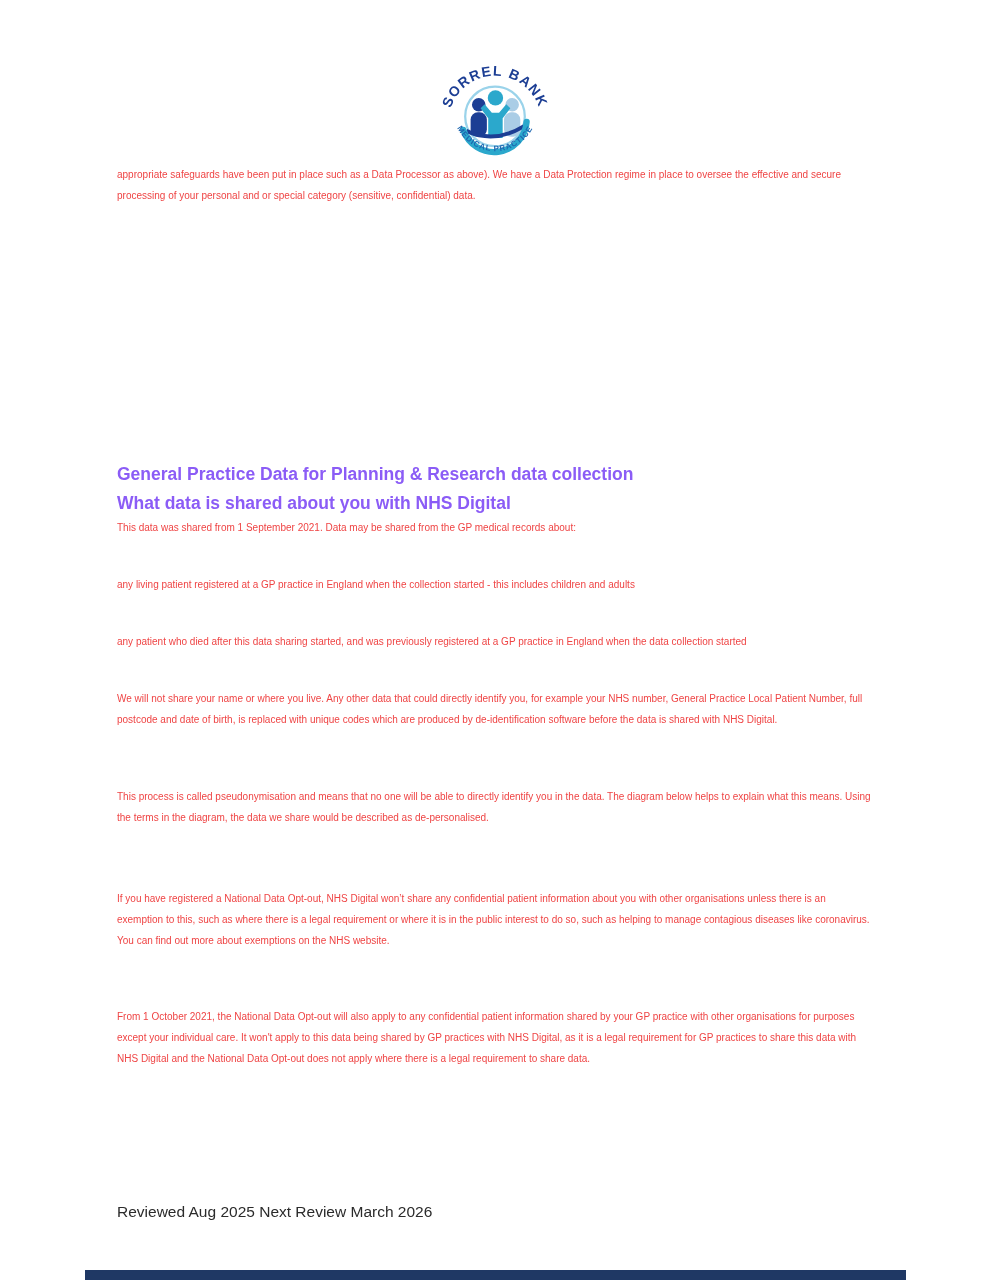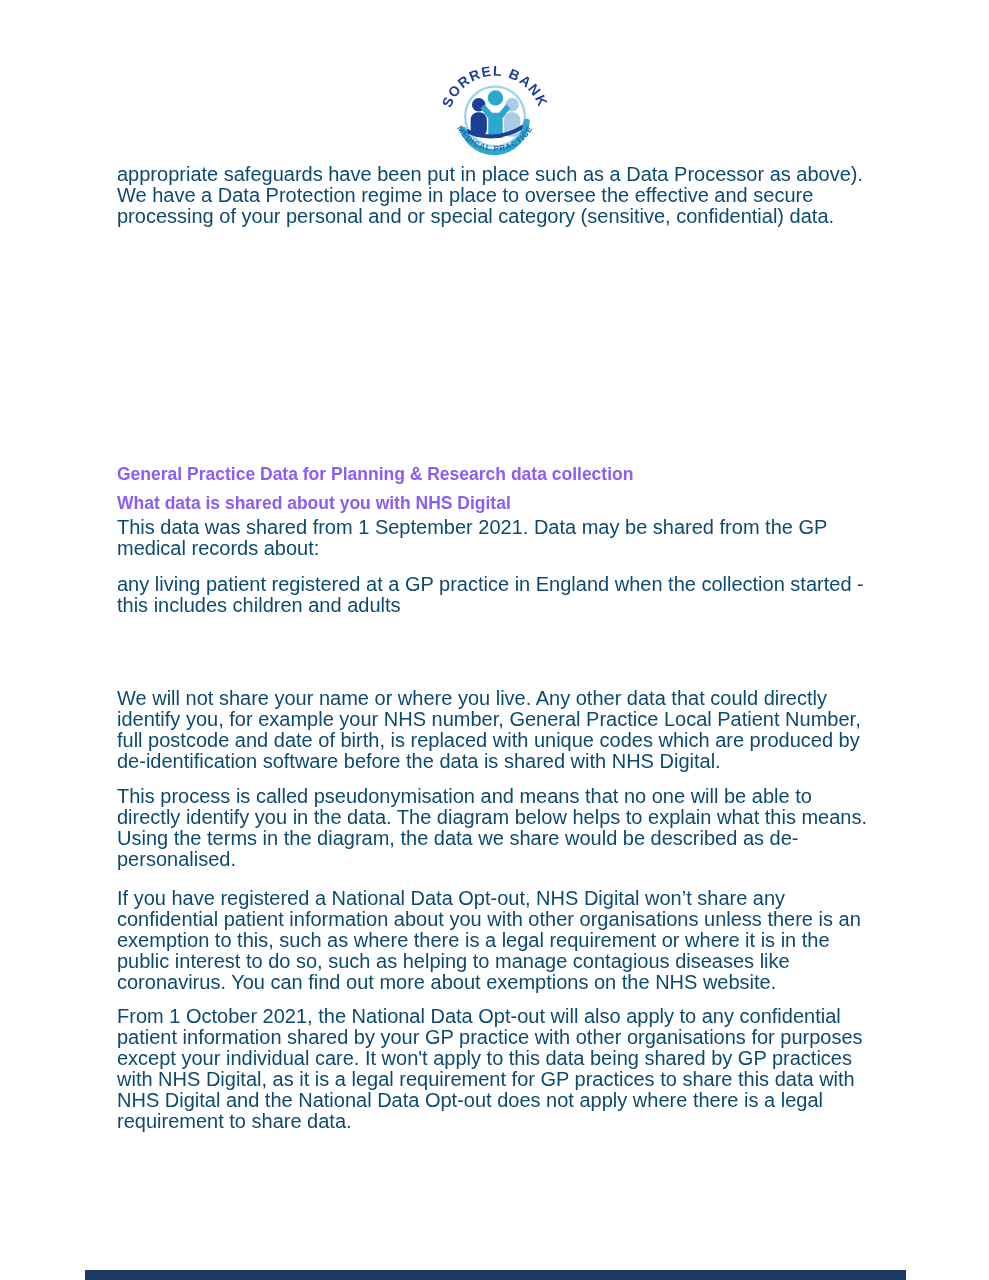--- a/index.html
+++ b/index.html
@@ -15,23 +15,23 @@
   .logo{
     position:absolute;
     left:440px;top:55px;
     width:110px;height:112px;
   }
   .logo svg{width:100%;height:100%;}
   .block{
     position:absolute;
     left:117px;
     width:757px;
-    font-size:20px;
+    font-size:10px;
     line-height:21px;
-    color:#0c4a6e;
+    color:#ef4444;
     margin:0;
   }
   .h1{
     font-weight:bold;
     font-size:17.5px;
     line-height:22px;
     color:#8b5cf6;
   }
   .intro   {top:164px;}
   .head1   {top:463px;}
@@ -98,22 +98,24 @@
     </svg>
   </div>
 
   <p class="block intro">appropriate safeguards have been put in place such as a Data Processor as above). We have a Data Protection regime in place to oversee the effective and secure processing of your personal and or special category (sensitive, confidential) data.</p>
 
   <h2 class="block h1 head1">General Practice Data for Planning &amp; Research data collection</h2>
   <h3 class="block h1 head2">What data is shared about you with NHS Digital</h3>
 
   <p class="block s1p1">This data was shared from 1 September 2021. Data may be shared from the GP medical records about:</p>
   <p class="block s1p2">any living patient registered at a GP practice in England when the collection started - this includes children and adults</p>
+  <p class="block s1p3">any patient who died after this data sharing started, and was previously registered at a GP practice in England when the data collection started</p>
   <p class="block s1p4">We will not share your name or where you live. Any other data that could directly identify you, for example your NHS number, General Practice Local Patient Number, full postcode and date of birth, is replaced with unique codes which are produced by de-identification software before the data is shared with NHS Digital.</p>
   <p class="block s1p5">This process is called pseudonymisation and means that no one will be able to directly identify you in the data. The diagram below helps to explain what this means. Using the terms in the diagram, the data we share would be described as de-personalised.</p>
 
   <p class="block s2p1">If you have registered a National Data Opt-out, NHS Digital won’t share any confidential patient information about you with other organisations unless there is an exemption to this, such as where there is a legal requirement or where it is in the public interest to do so, such as helping to manage contagious diseases like coronavirus. You can find out more about exemptions on the NHS website.</p>
   <p class="block s2p2">From 1 October 2021, the National Data Opt-out will also apply to any confidential patient information shared by your GP practice with other organisations for purposes except your individual care. It won't apply to this data being shared by GP practices with NHS Digital, as it is a legal requirement for GP practices to share this data with NHS Digital and the National Data Opt-out does not apply where there is a legal requirement to share data.</p>
 
+  <p class="block footer-note">Reviewed Aug 2025 Next Review March 2026</p>
 
   <div class="footer-bar"></div>
 
 </div>
 
 </body></html>

